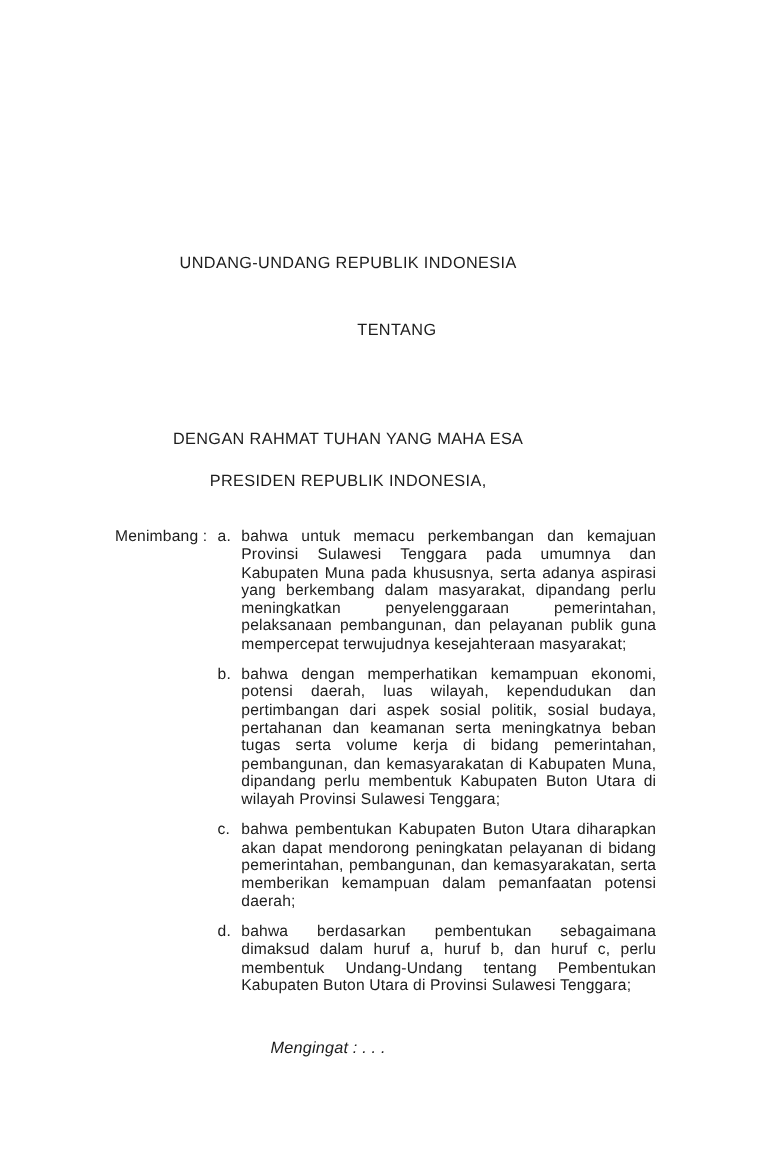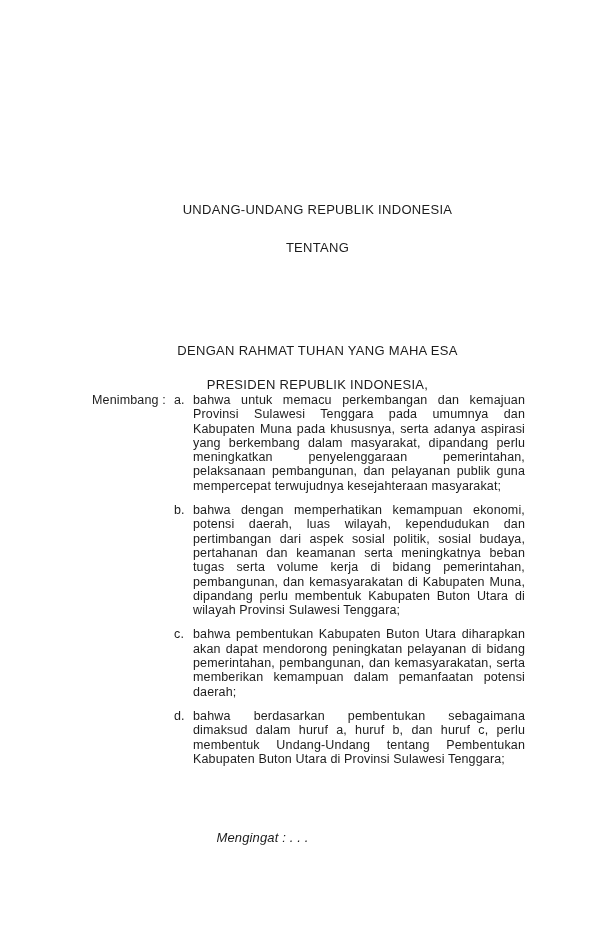--- a/index.html
+++ b/index.html
@@ -17,26 +17,25 @@
     overflow: hidden;
   }
   .center-line {
     position: absolute;
     left: 0;
     width: 557px;
     text-align: center;
     font-size: 13px;
     line-height: 16px;
     letter-spacing: 0.3px;
-    padding-left: 39px;
   }
   .body-block {
     position: absolute;
     left: 92px;
-    top: 393px;
+    top: 422px;
     width: 433px;
     display: flex;
     font-size: 12.5px;
     line-height: 14.3px;
     letter-spacing: 0.15px;
   }
   .menimbang-label {
     width: 82px;
     flex: 0 0 82px;
     text-align: left;
@@ -69,21 +68,21 @@
     letter-spacing: 0.15px;
     font-style: italic;
   }
 </style>
 </head>
 <body>
 
 <div class="page">
 
   <div class="center-line" style="top:202px;">UNDANG-UNDANG REPUBLIK INDONESIA</div>
-  <div class="center-line" style="top:240px;">TENTANG</div>
+  <div class="center-line" style="top:256px;margin-left:39px;">TENTANG</div>
 
   <div class="center-line" style="top:343px;">DENGAN RAHMAT TUHAN YANG MAHA ESA</div>
 
   <div class="center-line" style="top:377px;">PRESIDEN REPUBLIK INDONESIA,</div>
 
   <div class="body-block">
     <div class="menimbang-label">Menimbang :</div>
     <div class="items">
 
       <div class="item">

